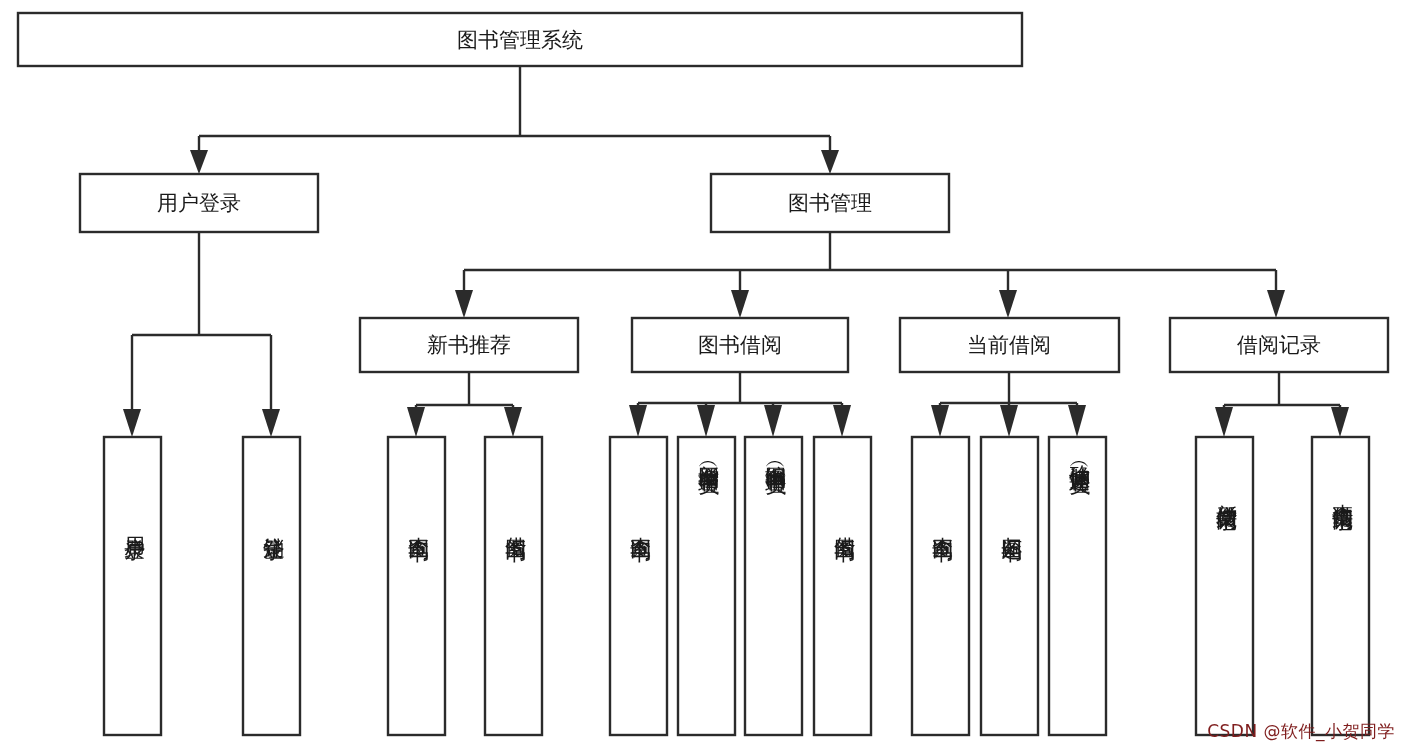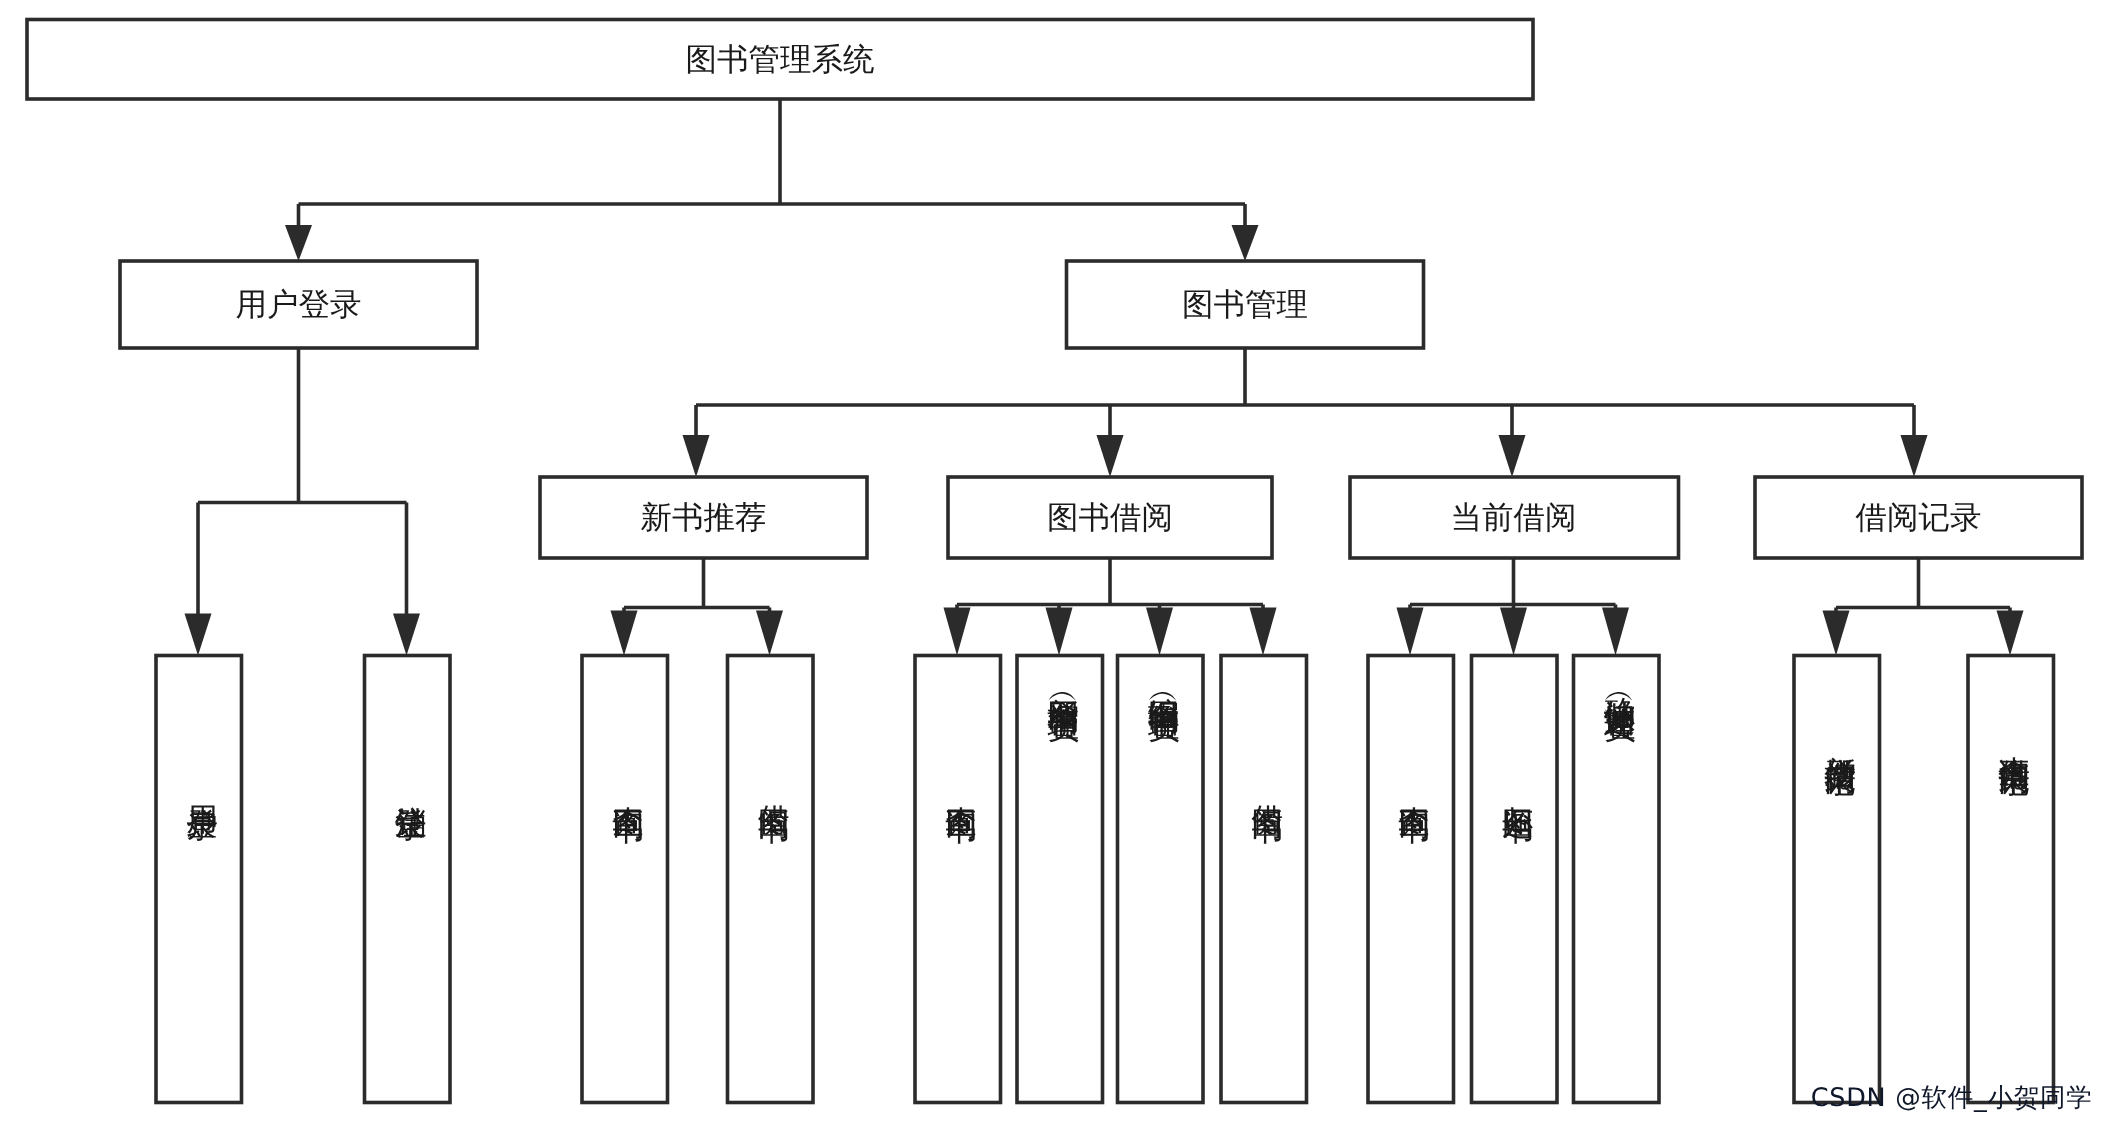--- a/index.html
+++ b/index.html
@@ -61,21 +61,21 @@
     text-align: left;
     white-space: nowrap;
     pointer-events: none;
   }
   .watermark {
     position: absolute;
     right: 10px;
     bottom: 4px;
     font-family: "DejaVu Sans", "Liberation Sans", sans-serif;
     font-size: 17px;
-    color: #0f172a;
+    color: #7f1d1d;
     white-space: nowrap;
     letter-spacing: 0.5px;
   }
 </style>
 </head>
 <body>
 
 <div id="diagram-root">
 
   <svg id="tree-svg" viewBox="0 0 1405 747">

